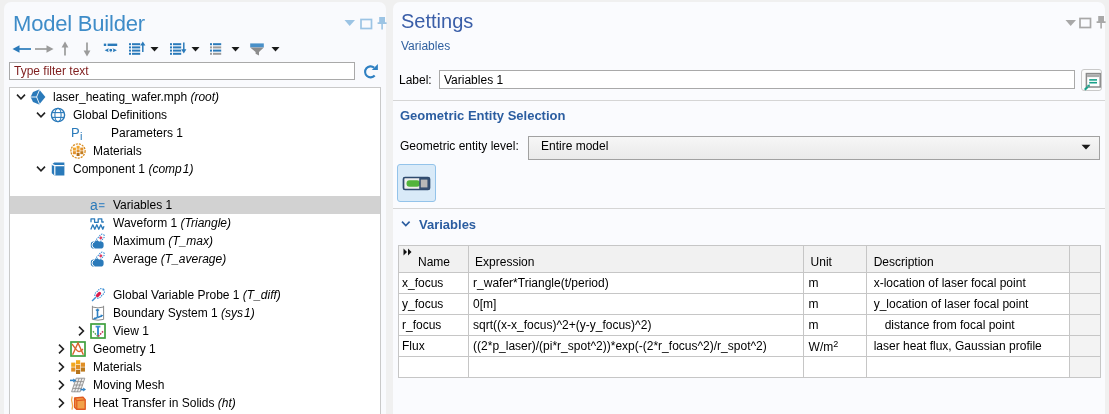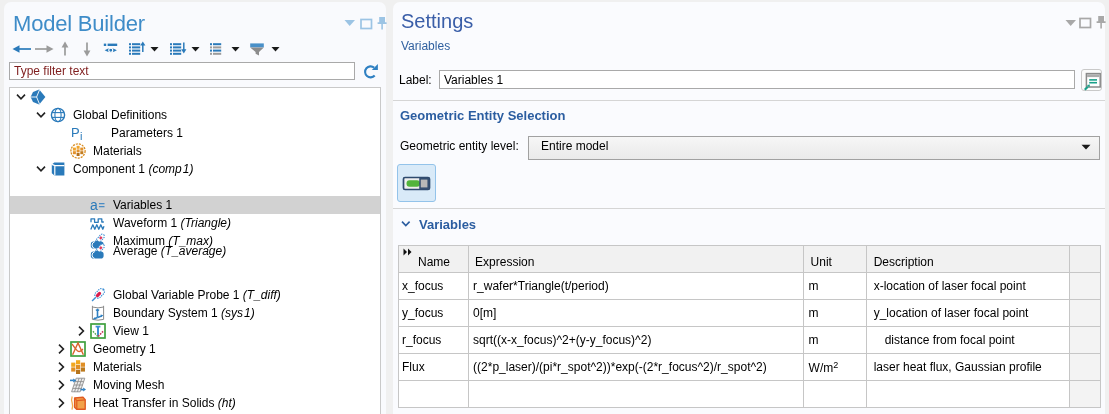--- a/index.html
+++ b/index.html
@@ -16,21 +16,21 @@
 svg { display:block; }
 #tree { position:absolute; left:5px; top:85px; width:372px; height:340px;
   background:#fff; border:1px solid #c9c9c9; }
 .trow { position:absolute; left:0; width:370px; height:18px; }
 .trow .txt { position:absolute; top:0; height:18px; line-height:18px; font-size:12px; color:#000; white-space:nowrap; }
 .ticon { position:absolute; top:1px; }
 .tchev { position:absolute; top:4px; }
 #vartable { position:absolute; left:5px; top:243px; width:703px; border:1px solid #c2c2c2;
   border-collapse:collapse; table-layout:fixed; }
 #vartable td { border:1px solid #c6c6c6; font-size:12px; color:#000;
-  padding:0 0 0 4px; height:27px; white-space:nowrap; overflow:hidden; background:#fff; }
+  padding:0 0 0 4px; height:21px; white-space:nowrap; overflow:hidden; background:#fff; }
 #vartable tr.hdr td { background:#f1f1f1; height:27px; padding-top:5px; }
 #vartable td:first-child { padding-left:3px; }
 #vartable td:nth-child(3) { padding-left:5px; }
 #vartable td.lastc { background:#f3f3f3; }
 </style>
 </head>
 <body>
 <div id="mbpanel">
 
   <div class="abs" style="left:9px; top:9px; font-size:22px; color:#3e8cc8; letter-spacing:-0.2px;">Model Builder</div>
@@ -171,20 +171,21 @@
           <svg width="10" height="10" viewBox="0 0 10 10">
             <polyline points="1,2.6 5,6.8 9,2.6" fill="none" stroke="#222" stroke-width="1.6"></polyline>
           </svg>
         </span>
         <span class="ticon" style="left:20px;">
           <svg width="16" height="16" viewBox="0 0 16 16" style="">
             <polygon points="9.2,0.6 15.4,8 9.2,15.4 3,13 0.6,8 3,3" fill="#2a7aba"></polygon>
             <path d="M1,8 L6.6,8 M6.6,8 L9.5,0.9 M6.6,8 L9.5,15.1" stroke="#fff" stroke-width="0.9" fill="none"></path>
           </svg>
         </span>
+        <span class="txt" style="left:43px;">laser_heating_wafer.mph<span class="it"> (root)</span></span>
       </div>
 <div class="trow" style="top:18px;">
         <span class="tchev" style="left:26px;">
           <svg width="10" height="10" viewBox="0 0 10 10">
             <polyline points="1,2.6 5,6.8 9,2.6" fill="none" stroke="#222" stroke-width="1.6"></polyline>
           </svg>
         </span>
         <span class="ticon" style="left:40px;">
           <svg width="16" height="16" viewBox="0 0 16 16" style="">
             <circle cx="8" cy="8" r="6.6" fill="none" stroke="#2a7aba" stroke-width="1.4"></circle>
@@ -258,21 +259,21 @@
               <rect x="7.75" y="0.2" width="4.4" height="11" rx="2.2" fill="#fff" stroke="#3d8fd4" stroke-width="1.1" stroke-dasharray="1.3,1"></rect>
               <rect x="8.8" y="3.2" width="2.3" height="2.7" fill="#e03a5e"></rect>
               <line x1="9.95" y1="8.6" x2="9.95" y2="12" stroke="#2a7aba" stroke-width="2.6"></line>
             </g>
             <rect x="0.8" y="8.6" width="12.8" height="7" rx="2.8" fill="#2a7aba"></rect>
             <path d="M4.6,8.8 A3.4,3.4 0 0 0 4.6,15.4" fill="none" stroke="#fff" stroke-width="1"></path>
           </svg>
         </span>
         <span class="txt" style="left:103px;">Maximum<span class="it"> (T_max)</span></span>
       </div>
-<div class="trow" style="top:154px;">
+<div class="trow" style="top:162px;">
         <span class="ticon" style="left:80px;">
           <svg width="16" height="16" viewBox="0 0 16 16" style="">
             <g transform="rotate(42 9.95 5.8)">
               <rect x="7.75" y="0.2" width="4.4" height="11" rx="2.2" fill="#fff" stroke="#3d8fd4" stroke-width="1.1" stroke-dasharray="1.3,1"></rect>
               <rect x="8.8" y="3.2" width="2.3" height="2.7" fill="#e03a5e"></rect>
               <line x1="9.95" y1="8.6" x2="9.95" y2="12" stroke="#2a7aba" stroke-width="2.6"></line>
             </g>
             <rect x="0.8" y="8.6" width="12.8" height="7" rx="2.8" fill="#2a7aba"></rect>
             <path d="M4.6,8.8 A3.4,3.4 0 0 0 4.6,15.4" fill="none" stroke="#fff" stroke-width="1"></path>
           </svg>

